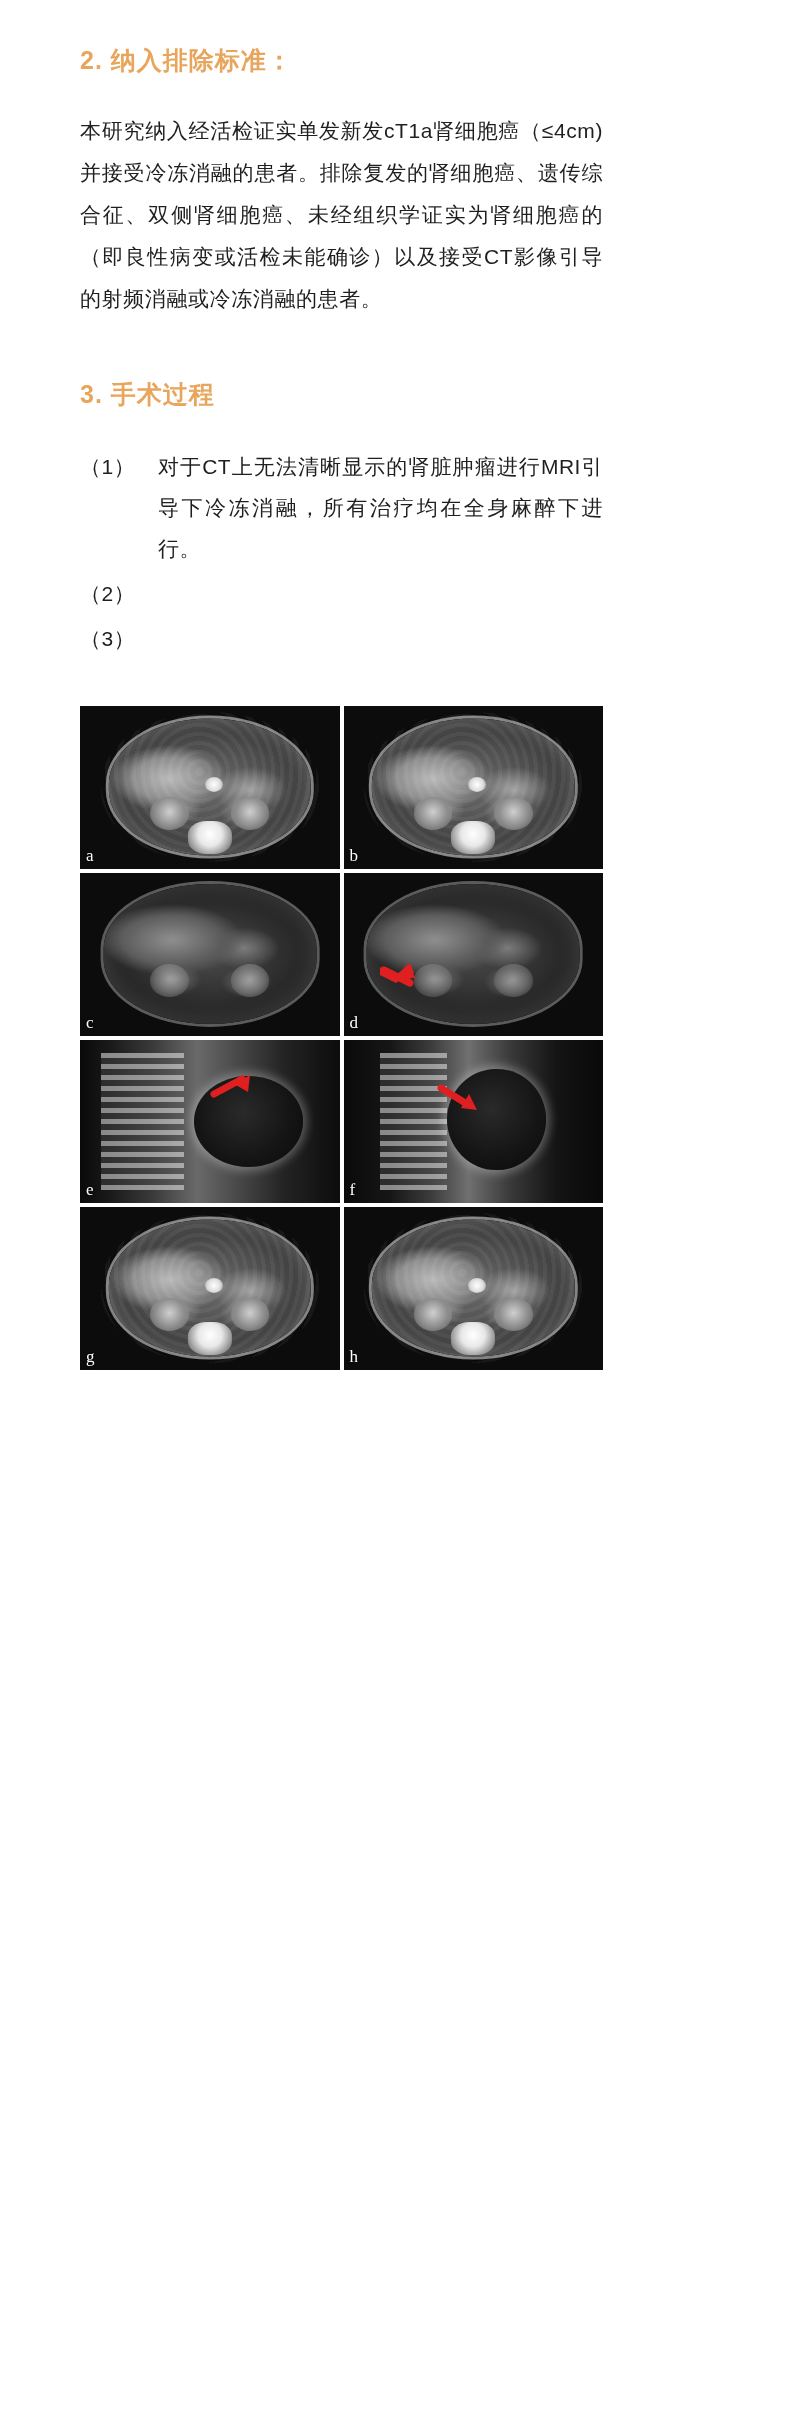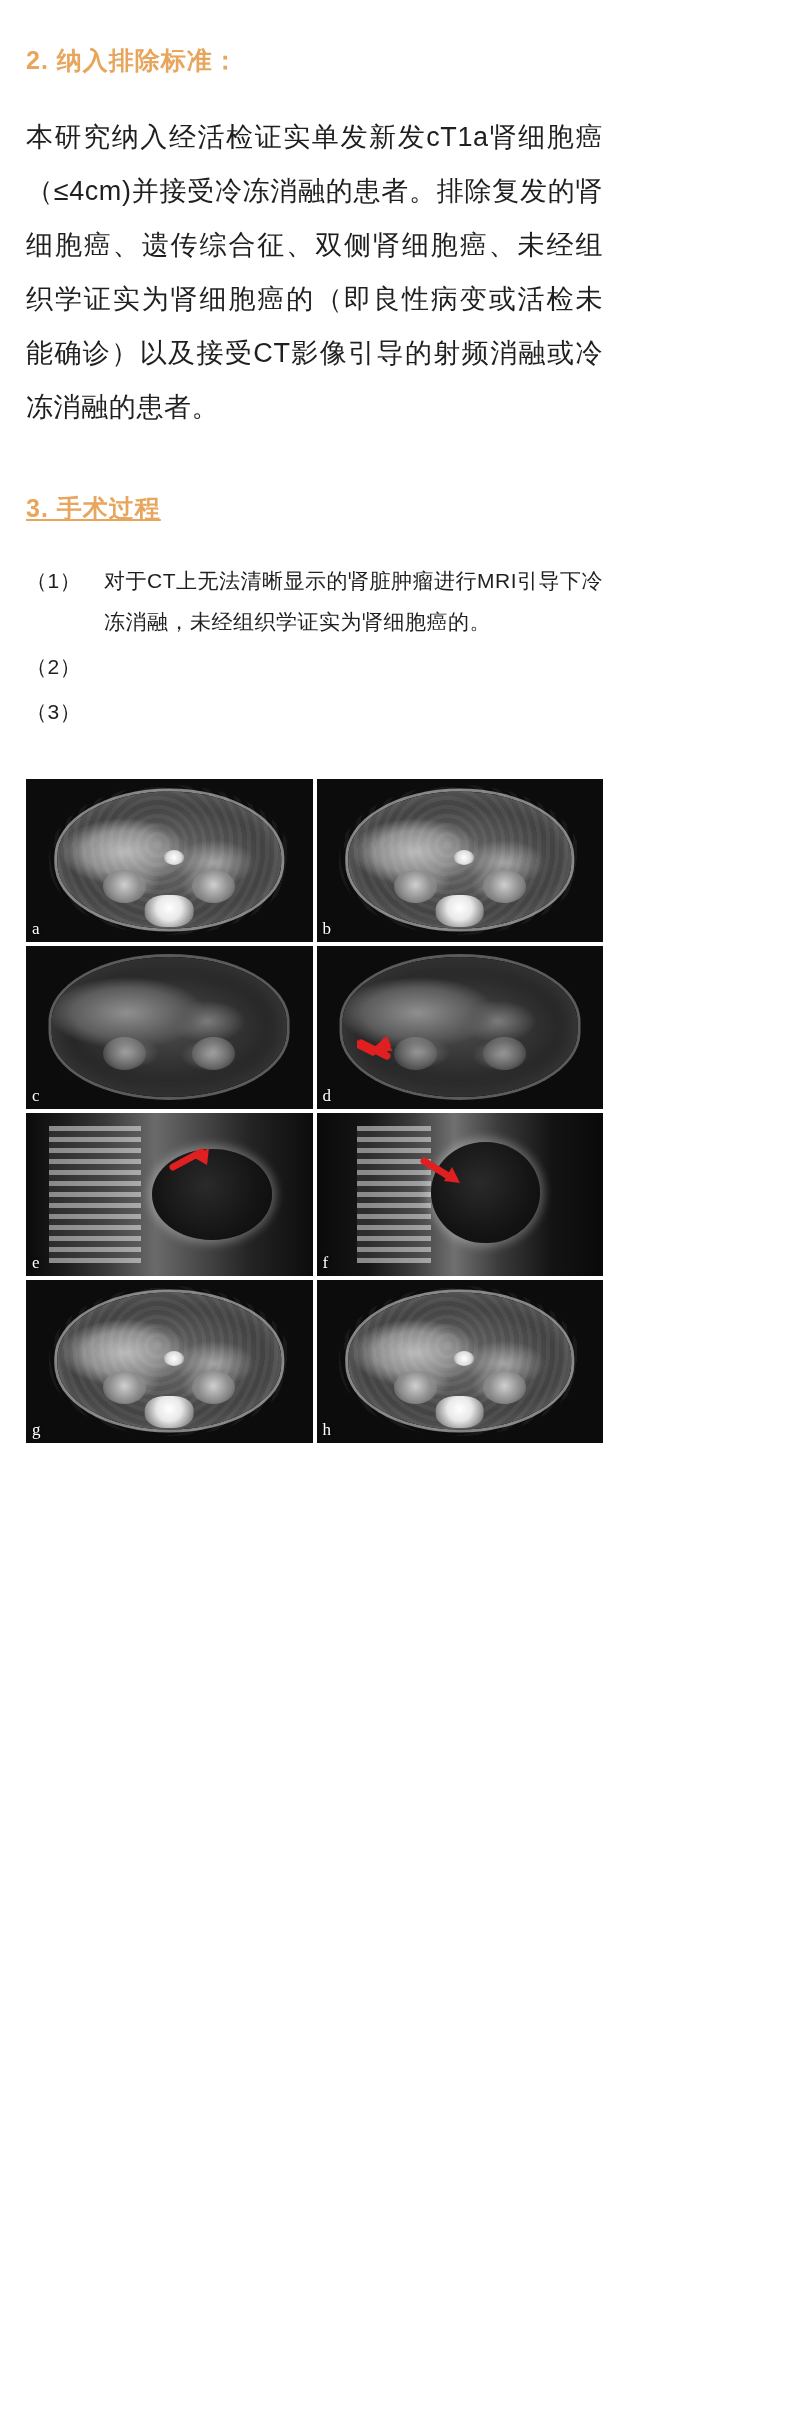--- a/index.html
+++ b/index.html
@@ -10,36 +10,36 @@
   body {
     width: 800px;
     min-height: 2421px;
     font-family: "Liberation Sans", "DejaVu Sans", sans-serif;
     color: #222222;
   }
   .page {
     width: 665px;
     min-height: 2421px;
     box-sizing: border-box;
-    padding: 30px 62px 40px 26px;
+    padding: 30px 62px 40px 80px;
     position: relative;
   }
   .section-heading {
     color: #e8a55c;
     font-size: 25px;
     font-weight: bold;
     letter-spacing: 1px;
     margin: 18px 0 30px 0;
     line-height: 1.5;
   }
   .heading-2 { margin-top: 12px; }
-  .heading-3 { margin-top: 56px; margin-bottom: 34px; text-decoration: underline; }
+  .heading-3 { margin-top: 56px; margin-bottom: 34px; }
 
   .body-paragraph {
-    font-size: 27px;
+    font-size: 21px;
     line-height: 2.0;
     letter-spacing: 0.6px;
     text-align: justify;
     color: #1f1f1f;
     margin: 0 0 10px 0;
   }
 
   .numbered-list {
     margin: 0;
     padding: 0;
@@ -197,21 +197,21 @@
 
   <h2 class="section-heading heading-2">2. 纳入排除标准：</h2>
 
   <p class="body-paragraph">本研究纳入经活检证实单发新发cT1a肾细胞癌（≤4cm)并接受冷冻消融的患者。排除复发的肾细胞癌、遗传综合征、双侧肾细胞癌、未经组织学证实为肾细胞癌的（即良性病变或活检未能确诊）以及接受CT影像引导的射频消融或冷冻消融的患者。</p>
 
   <h2 class="section-heading heading-3">3. 手术过程</h2>
 
   <ul class="numbered-list">
     <li class="numbered-item">
       <span class="item-marker">（1）</span>
-      <span class="item-text">对于CT上无法清晰显示的肾脏肿瘤进行MRI引导下冷冻消融，未经组织学证实为肾细胞癌的。</span>
+      <span class="item-text">对于CT上无法清晰显示的肾脏肿瘤进行MRI引导下冷冻消融，所有治疗均在全身麻醉下进行。</span>
     </li>
     <li class="numbered-item">
       <span class="item-marker">（2）</span>
     </li>
     <li class="numbered-item">
       <span class="item-marker">（3）</span>
     </li>
   </ul>
 
   <div class="figure">

